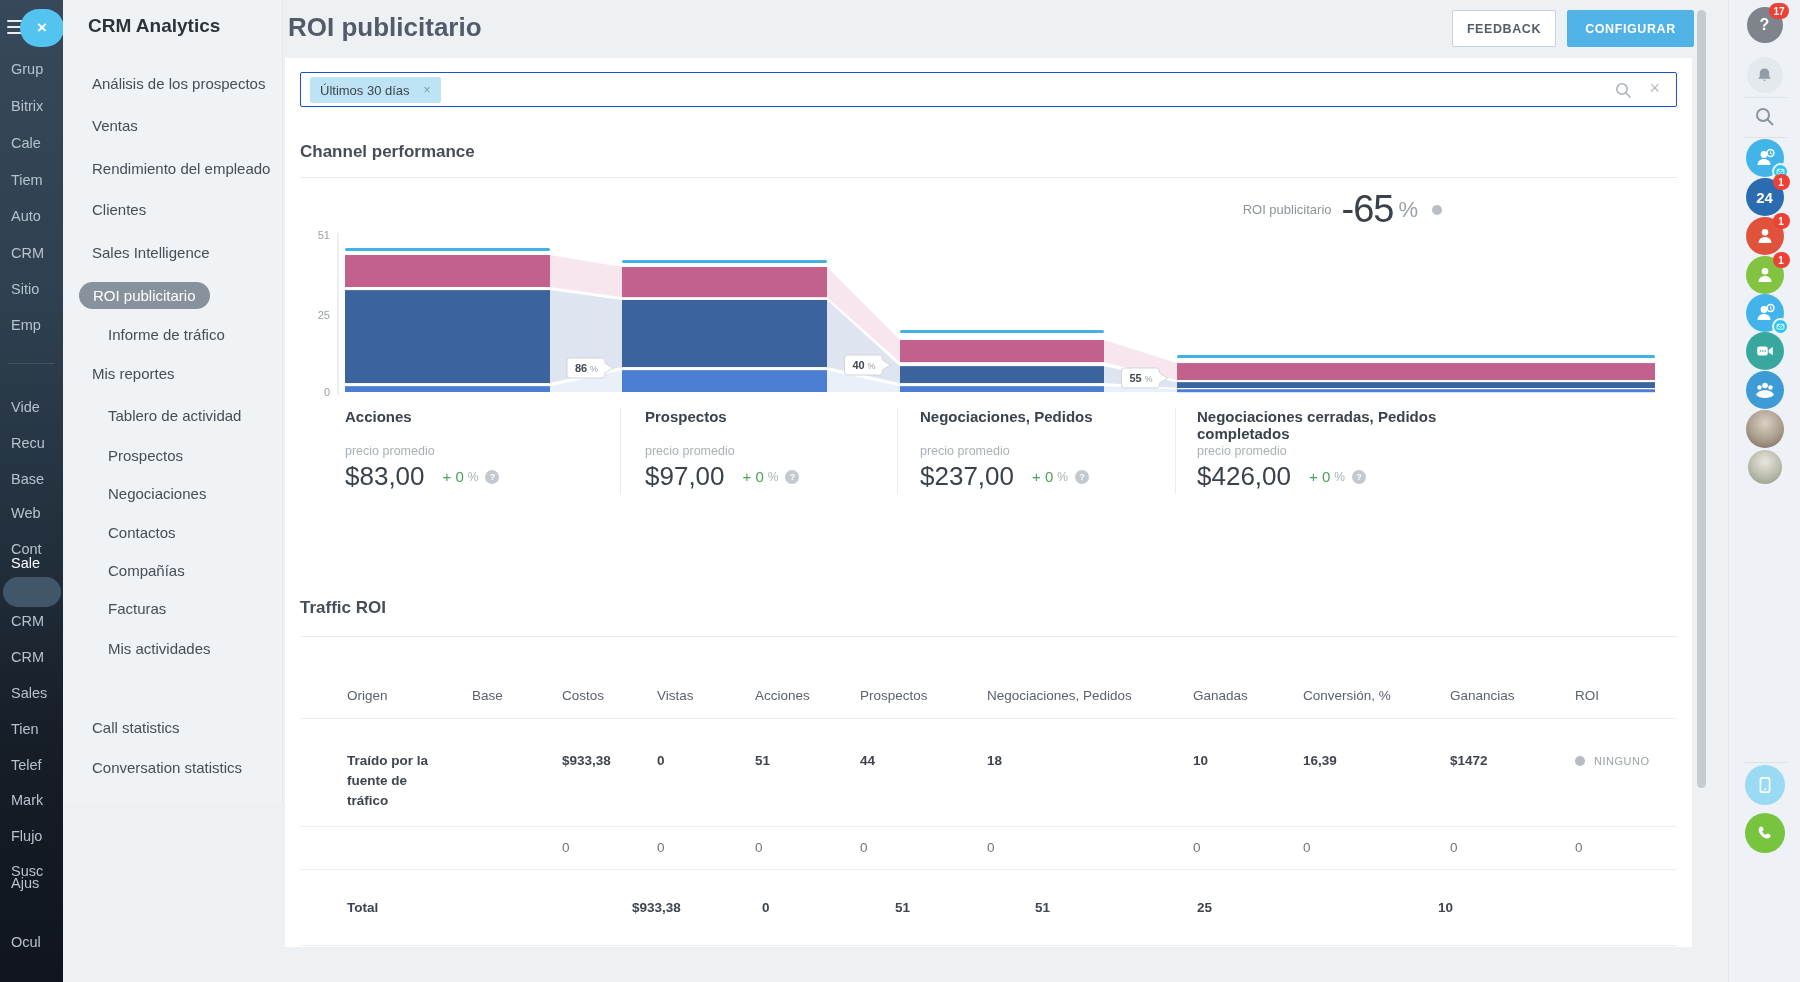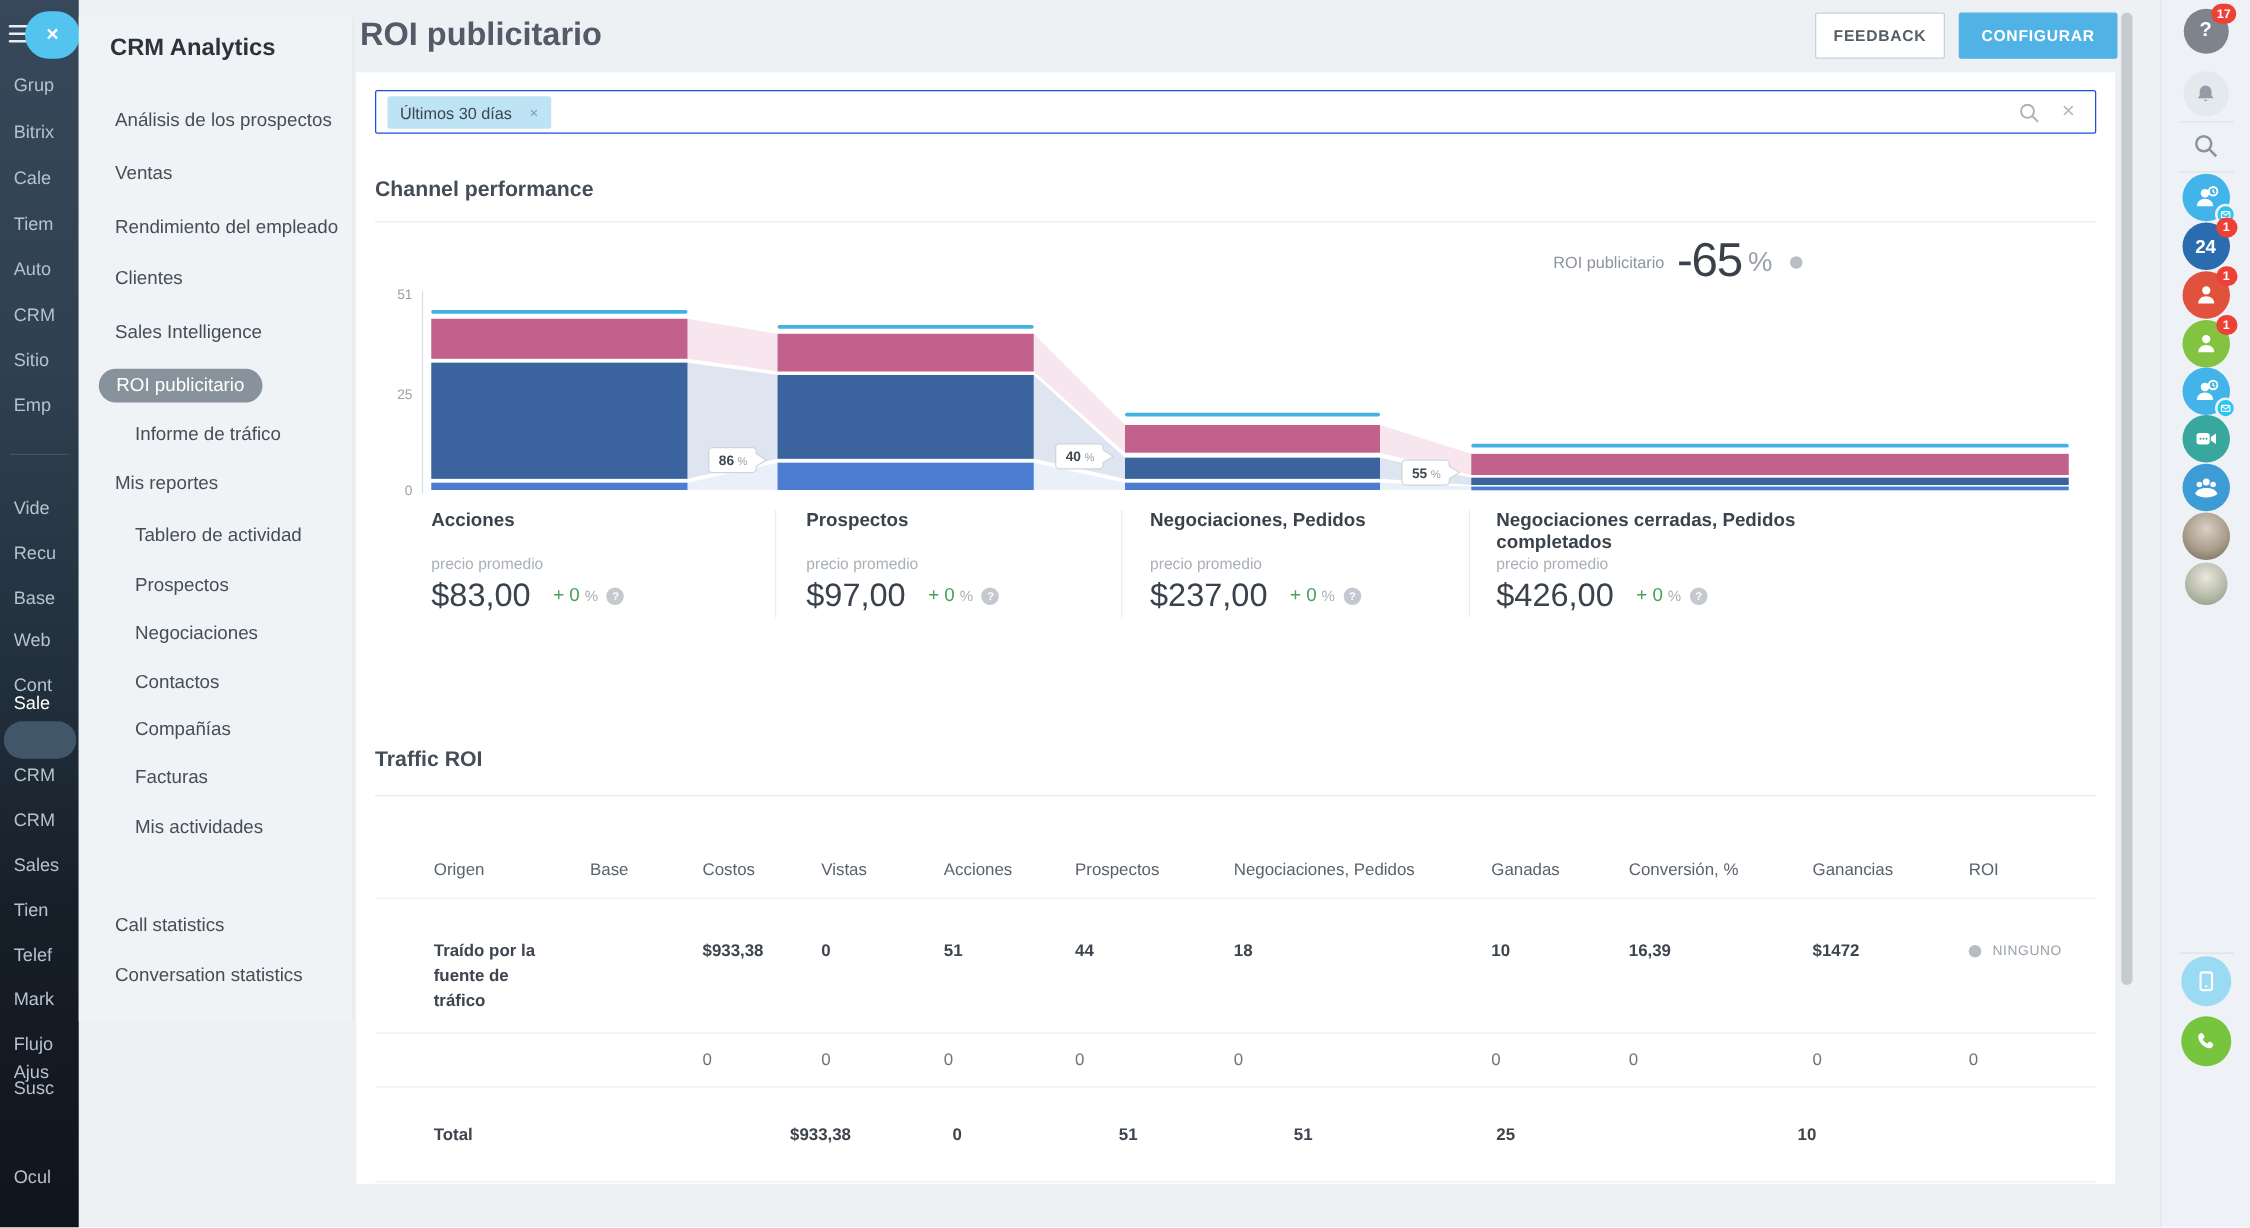--- a/index.html
+++ b/index.html
@@ -15,21 +15,21 @@
   .dark-item { position:absolute; left:11px; width:60px; font-size:14.5px; color:#b7c2cc; white-space:nowrap; overflow:hidden; cursor:pointer; }
   .dark-item.active { color:#fff; }
   .dark-pill { position:absolute; left:3px; width:58px; height:30px; background:#42566a; border-radius:15px; }
   .dark-divider { position:absolute; left:8px; width:47px; height:1px; background:#46535f; }
 
   
   .close-btn { left:20px; top:9px; width:44px; height:38px; background:#53c4f0; border-radius:19px; z-index:2;
     display:flex; align-items:center; justify-content:center; color:#fff; font-size:17px; font-weight:bold; cursor:pointer; }
 
   
-  .crm-panel { left:63px; top:13px; width:220px; height:804px; background:#f0f3f5; border-right:1px solid #e4e8eb; z-index:3; }
+  .crm-panel { left:63px; top:0; width:220px; height:804px; background:#f0f3f5; border-right:1px solid #e4e8eb; z-index:3; }
   .crm-title { position:absolute; left:25px; top:15px; font-size:19px; font-weight:bold; color:#2c333b; }
   .crm-item { position:absolute; font-size:15px; color:#454d57; white-space:nowrap; cursor:pointer; }
   .crm-item.lvl0 { left:29px; } .crm-item.lvl1 { left:45px; }
   .crm-item.active { left:16px; background:#87929c; color:#fff; padding:5px 14px; border-radius:14px; }
 
   
   .page-title { left:288px; top:12px; font-size:26px; color:#525b67; }
   .btn { position:absolute; top:10px; height:37px; border-radius:2px; font-size:12.5px; font-weight:bold; letter-spacing:.6px;
     display:flex; align-items:center; justify-content:center; cursor:pointer; }
   .btn-feedback { left:1452px; width:104px; background:#fff; border:1px solid #c9d0d6; color:#555d66; }
@@ -118,21 +118,21 @@
       <div class="dark-pill" style="top: 577px;"></div>
       <div class="dark-item active" style="top: 555px;">Sale</div>
       <div class="dark-item" style="top: 613px;">CRM</div>
       <div class="dark-item" style="top: 649px;">CRM</div>
       <div class="dark-item" style="top: 685px;">Sales</div>
       <div class="dark-item" style="top: 721px;">Tien</div>
       <div class="dark-item" style="top: 757px;">Telef</div>
       <div class="dark-item" style="top: 792px;">Mark</div>
       <div class="dark-item" style="top: 828px;">Flujo</div>
       <div class="dark-item" style="top: 863px;">Susc</div>
-      <div class="dark-item" style="top: 850px;">Ajus</div>
+      <div class="dark-item" style="top: 875px;">Ajus</div>
       <div class="dark-item" style="top: 934px;">Ocul</div>
     </nav>
 </div>
 
 <div class="abs close-btn">
     <span>×</span>
   </div>
 
 <aside class="abs crm-panel">
   <h1 class="crm-title">CRM Analytics</h1>

